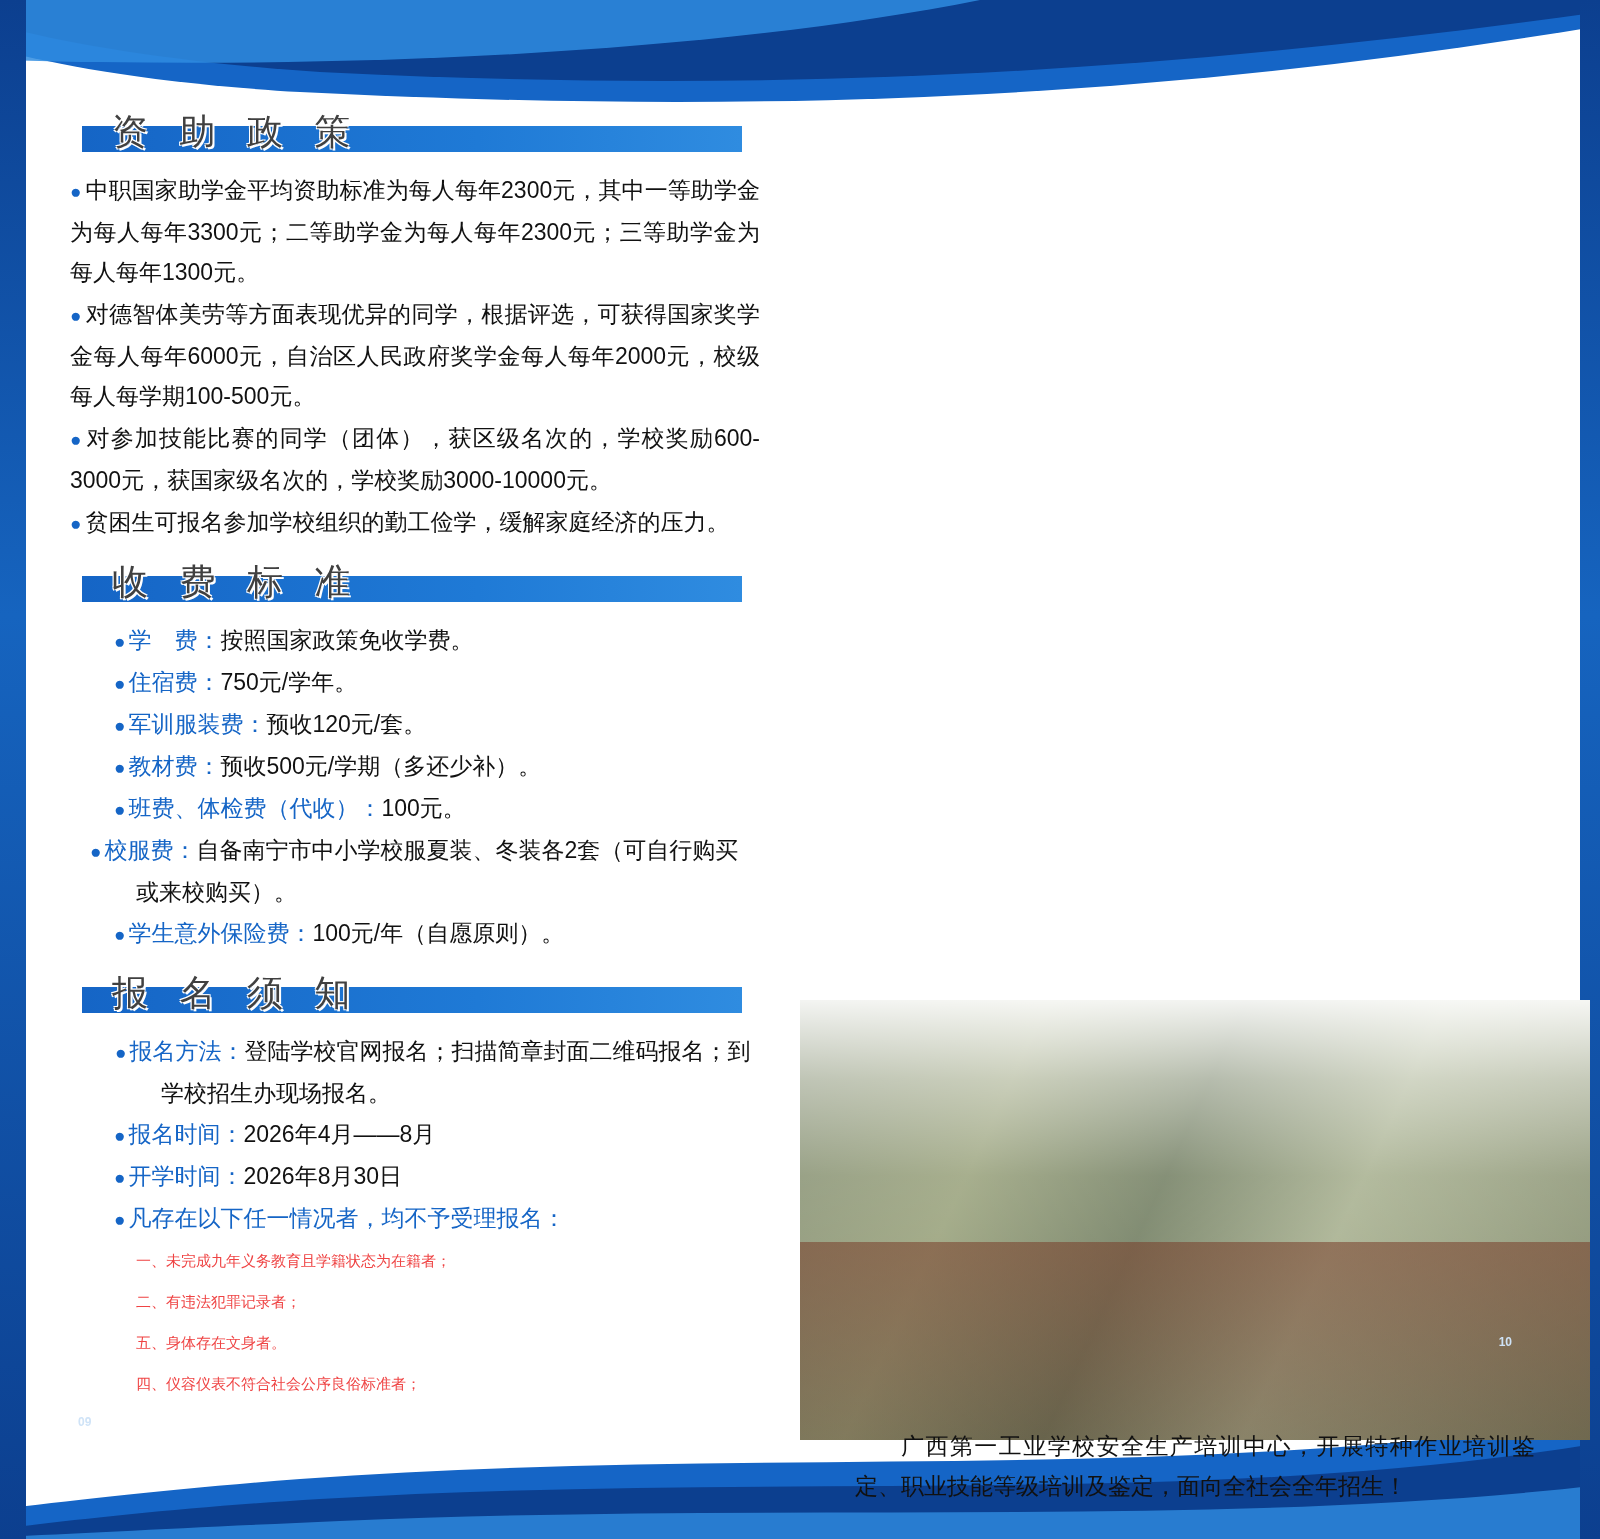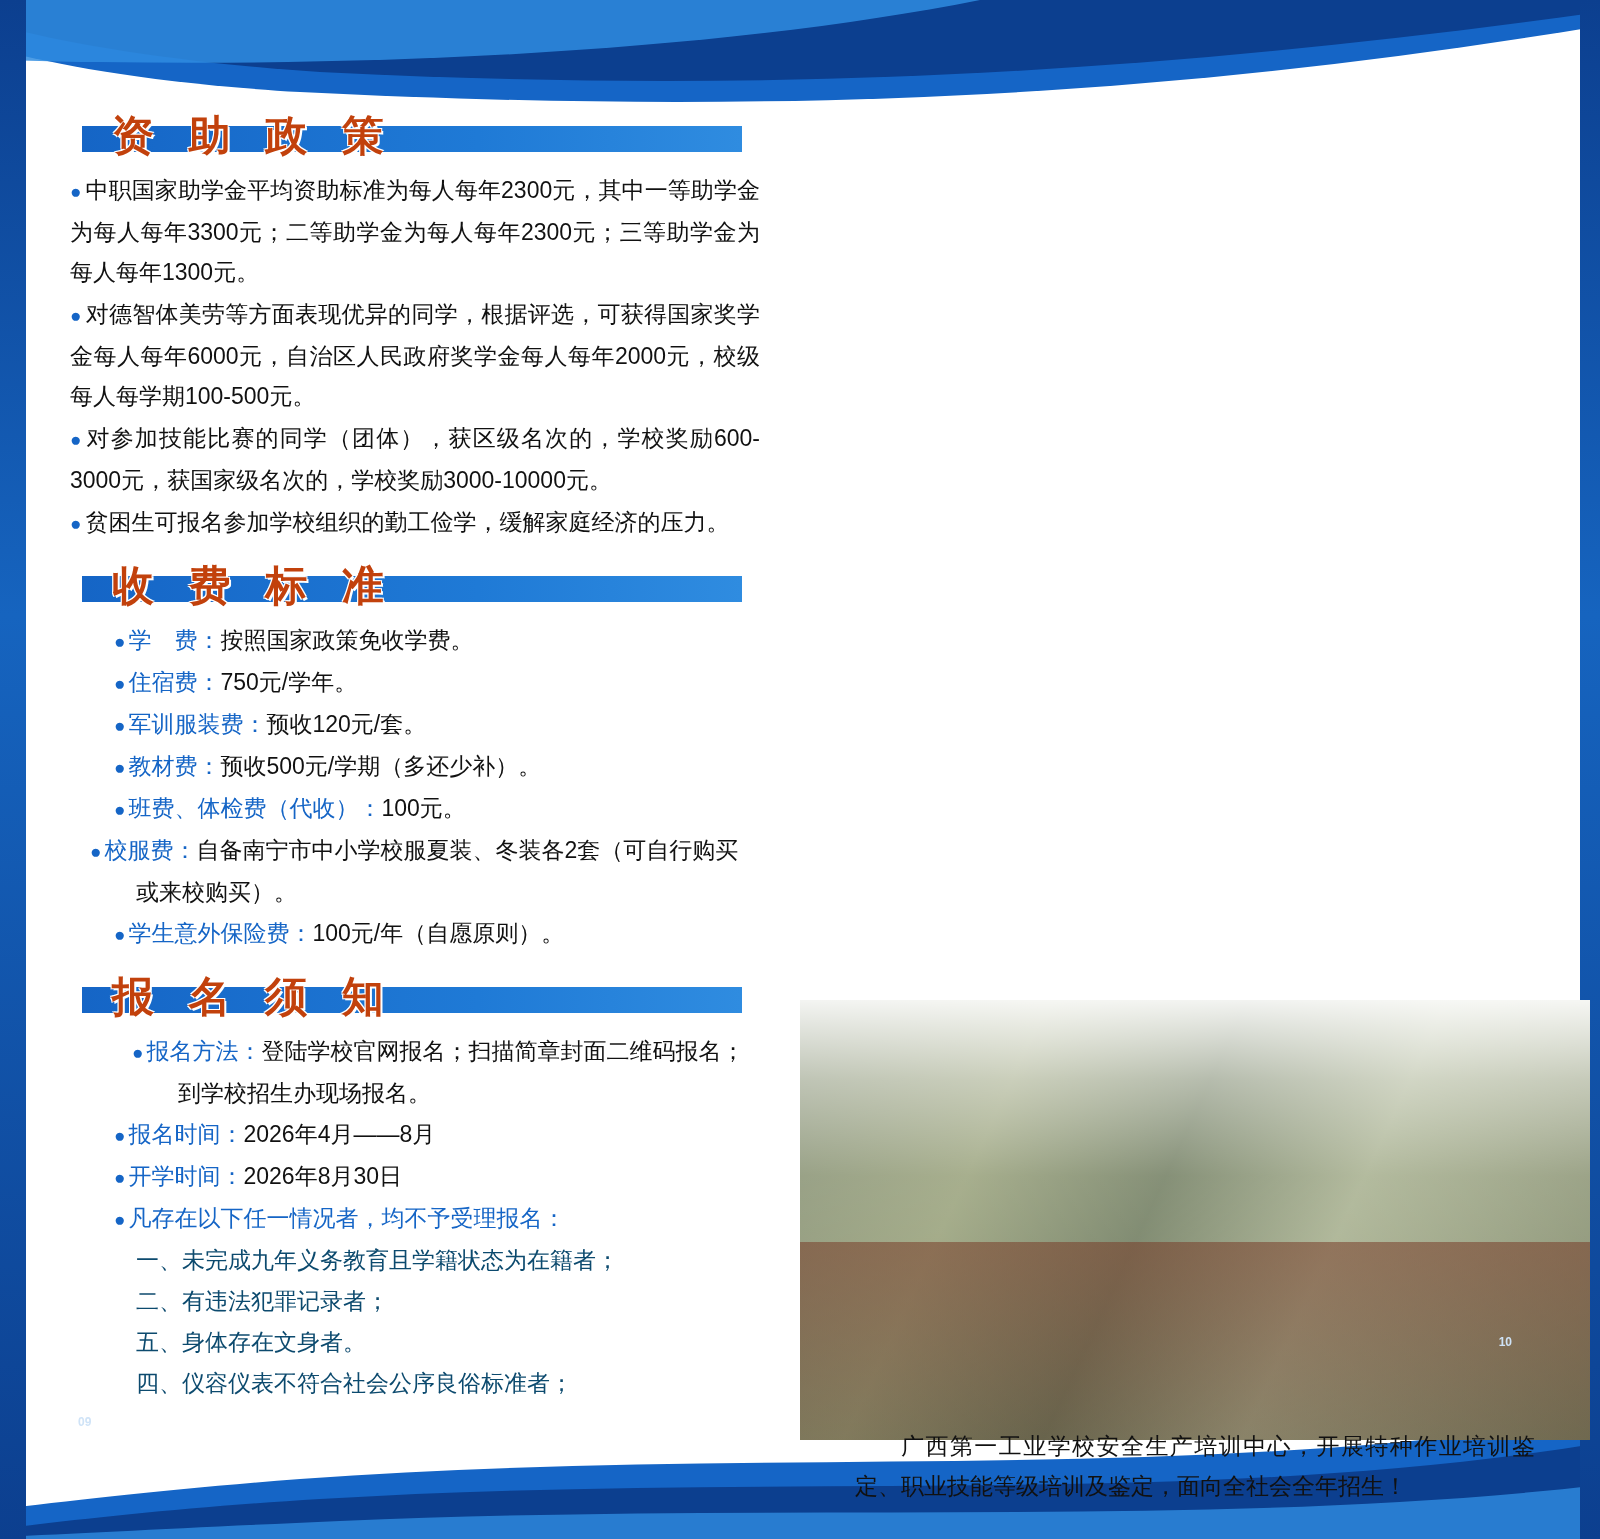--- a/index.html
+++ b/index.html
@@ -73,23 +73,23 @@
     top: 18px;
     width: 660px;
     height: 26px;
     background: linear-gradient(90deg,#1565c6 0%, #1f7ad6 60%, #2f8ce0 100%);
   }
   .sec-head .txt {
     position: absolute;
     left: 42px;
     top: 0;
     font-family: "DejaVu Sans", "Liberation Sans", sans-serif;
-    font-size: 42px;
-    font-weight: bold;
-    color: #c2410c;
+    font-size: 36px;
+    font-weight: normal;
+    color: #404040;
     letter-spacing: 10px;
     text-shadow: 2px 2px 0 #ffffff, -1px -1px 0 #ffffff, 1px -1px 0 #fff, -1px 1px 0 #fff;
     white-space: nowrap;
   }
 
   
   .para {
     font-size: 23px;
     line-height: 40px;
     color: #111;
@@ -106,23 +106,23 @@
     font-size: 23px;
     line-height: 41px;
     color: #111;
     margin: 0;
     padding-left: 46px;
     text-indent: -2px;
   }
   .fee-line .bullet { color:#1565c6; font-size:19px; margin-right:3px;}
   .blue { color:#1565c6; font-weight:normal; }
   .list-line {
-    font-size: 23px;
+    font-size: 15px;
     line-height: 41px;
-    color: #0c4a6e;
+    color: #ef4444;
     margin: 0;
     padding-left: 66px;
   }
 
   
   .r-intro {
     font-size: 23px;
     line-height: 40px;
     color: #111;
     text-align: justify;
@@ -211,21 +211,21 @@
     <p class="fee-line"><span class="bullet">●</span><span class="blue">教材费</span><span class="blue">：</span><span>预收500元/学期（多还少补）。</span></p>
     <p class="fee-line"><span class="bullet">●</span><span class="blue">班费、体检费（代收）</span><span class="blue">：</span><span>100元。</span></p>
     <p class="fee-line" style="padding-left:46px; text-indent:-46px; margin-left:20px;"><span class="bullet">●</span><span class="blue">校服费</span><span class="blue">：</span><span>自备南宁市中小学校服夏装、冬装各2套（可自行购买或来校购买）。</span></p>
     <p class="fee-line"><span class="bullet">●</span><span class="blue">学生意外保险费</span><span class="blue">：</span><span>100元/年（自愿原则）。</span></p>
 
     <div class="sec-head" style="margin-top:14px">
       <div class="bar"></div>
       <div class="txt">报 名 须 知</div>
     </div>
 
-    <p class="fee-line" style="padding-left:46px; text-indent:-46px; margin-left:62px;"><span class="bullet">●</span><span class="blue">报名方法</span><span class="blue">：</span><span>登陆学校官网报名；扫描简章封面二维码报名；到学校招生办现场报名。</span></p>
+    <p class="fee-line" style="padding-left:46px; text-indent:-46px; margin-left:45px;"><span class="bullet">●</span><span class="blue">报名方法</span><span class="blue">：</span><span>登陆学校官网报名；扫描简章封面二维码报名；到学校招生办现场报名。</span></p>
     <p class="fee-line"><span class="bullet">●</span><span class="blue">报名时间</span><span class="blue">：</span><span>2026年4月——8月</span></p>
     <p class="fee-line"><span class="bullet">●</span><span class="blue">开学时间</span><span class="blue">：</span><span>2026年8月30日</span></p>
     <p class="fee-line"><span class="bullet">●</span><span class="blue">凡存在以下任一情况者，均不予受理报名：</span></p>
 
     <p class="list-line">一、未完成九年义务教育且学籍状态为在籍者；</p>
     <p class="list-line">二、有违法犯罪记录者；</p>
     <p class="list-line">五、身体存在文身者。</p>
     <p class="list-line">四、仪容仪表不符合社会公序良俗标准者；</p>
   </div>
 

